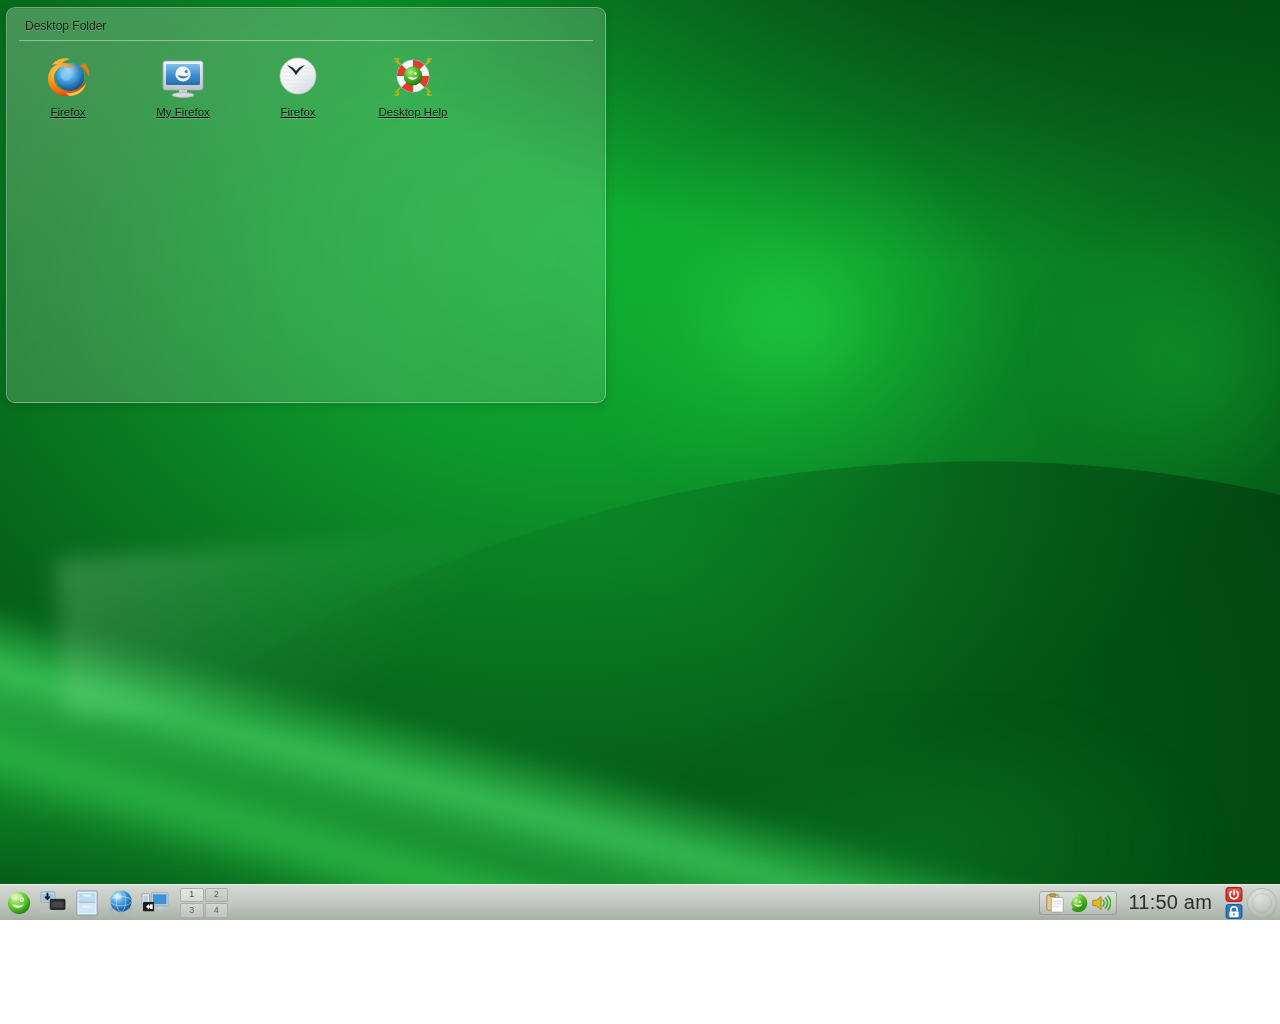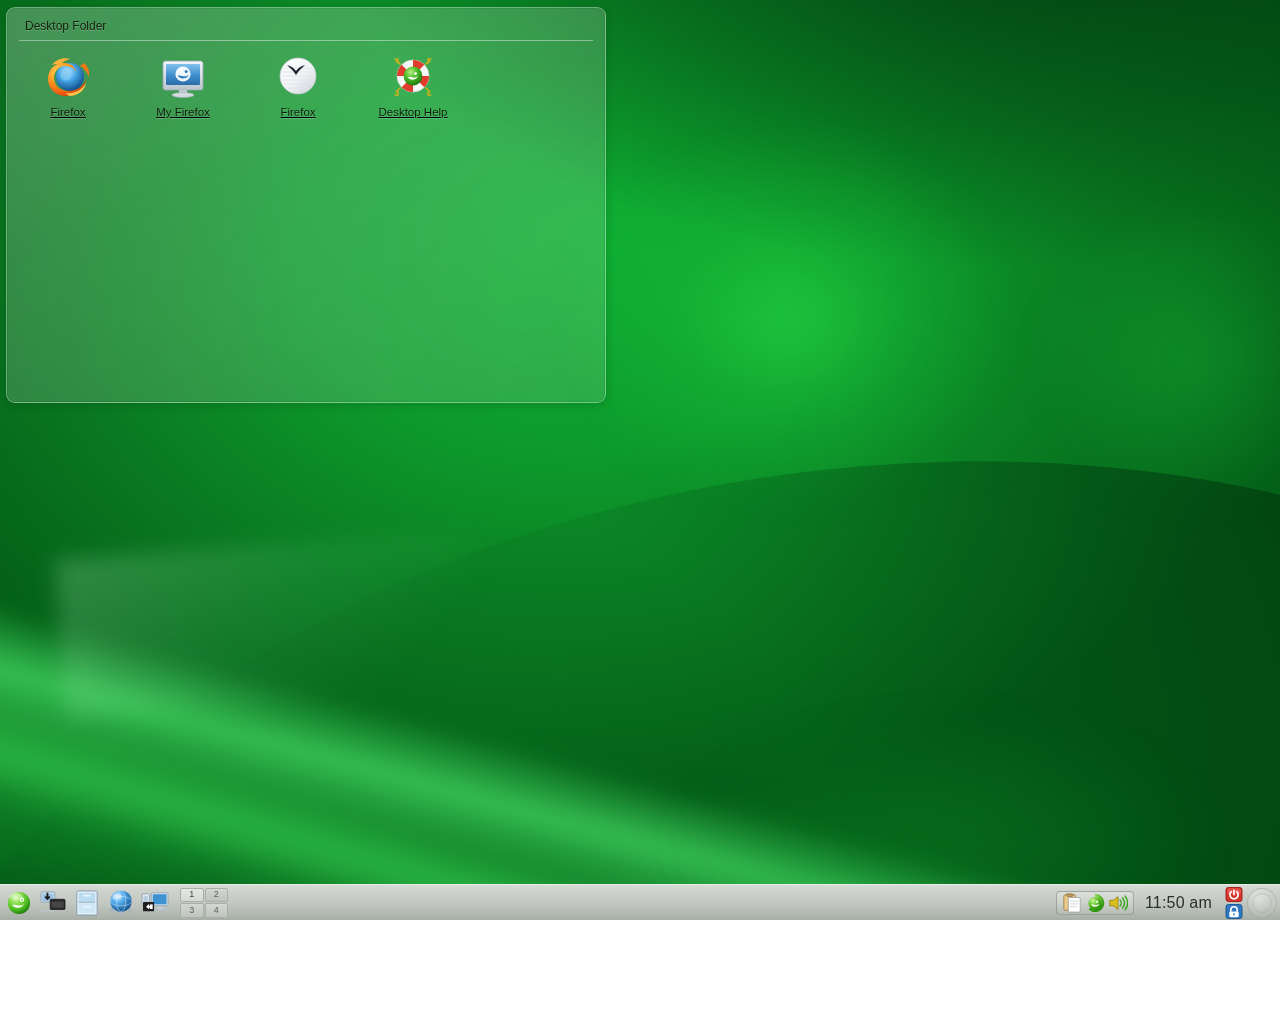--- a/index.html
+++ b/index.html
@@ -246,21 +246,21 @@
     gap: 3px;
     padding: 2px 5px;
     border: 1px solid rgba(120,128,118,0.55);
     border-radius: 4px;
     background: linear-gradient(to bottom, rgba(255,255,255,0.30), rgba(255,255,255,0.05));
     height: 24px;
     box-sizing: border-box;
   }
   .tray-icon { width: 20px; height: 20px; position: relative; display:block; }
   #clock {
-    font-size: 16px;
+    font-size: 20px;
     color: #2a302a;
     padding: 0 9px 0 9px;
     white-space: nowrap;
     letter-spacing: 0.2px;
   }
   .corner-stack {
     width: 22px;
     height: 34px;
     display: flex;
     flex-direction: column;

